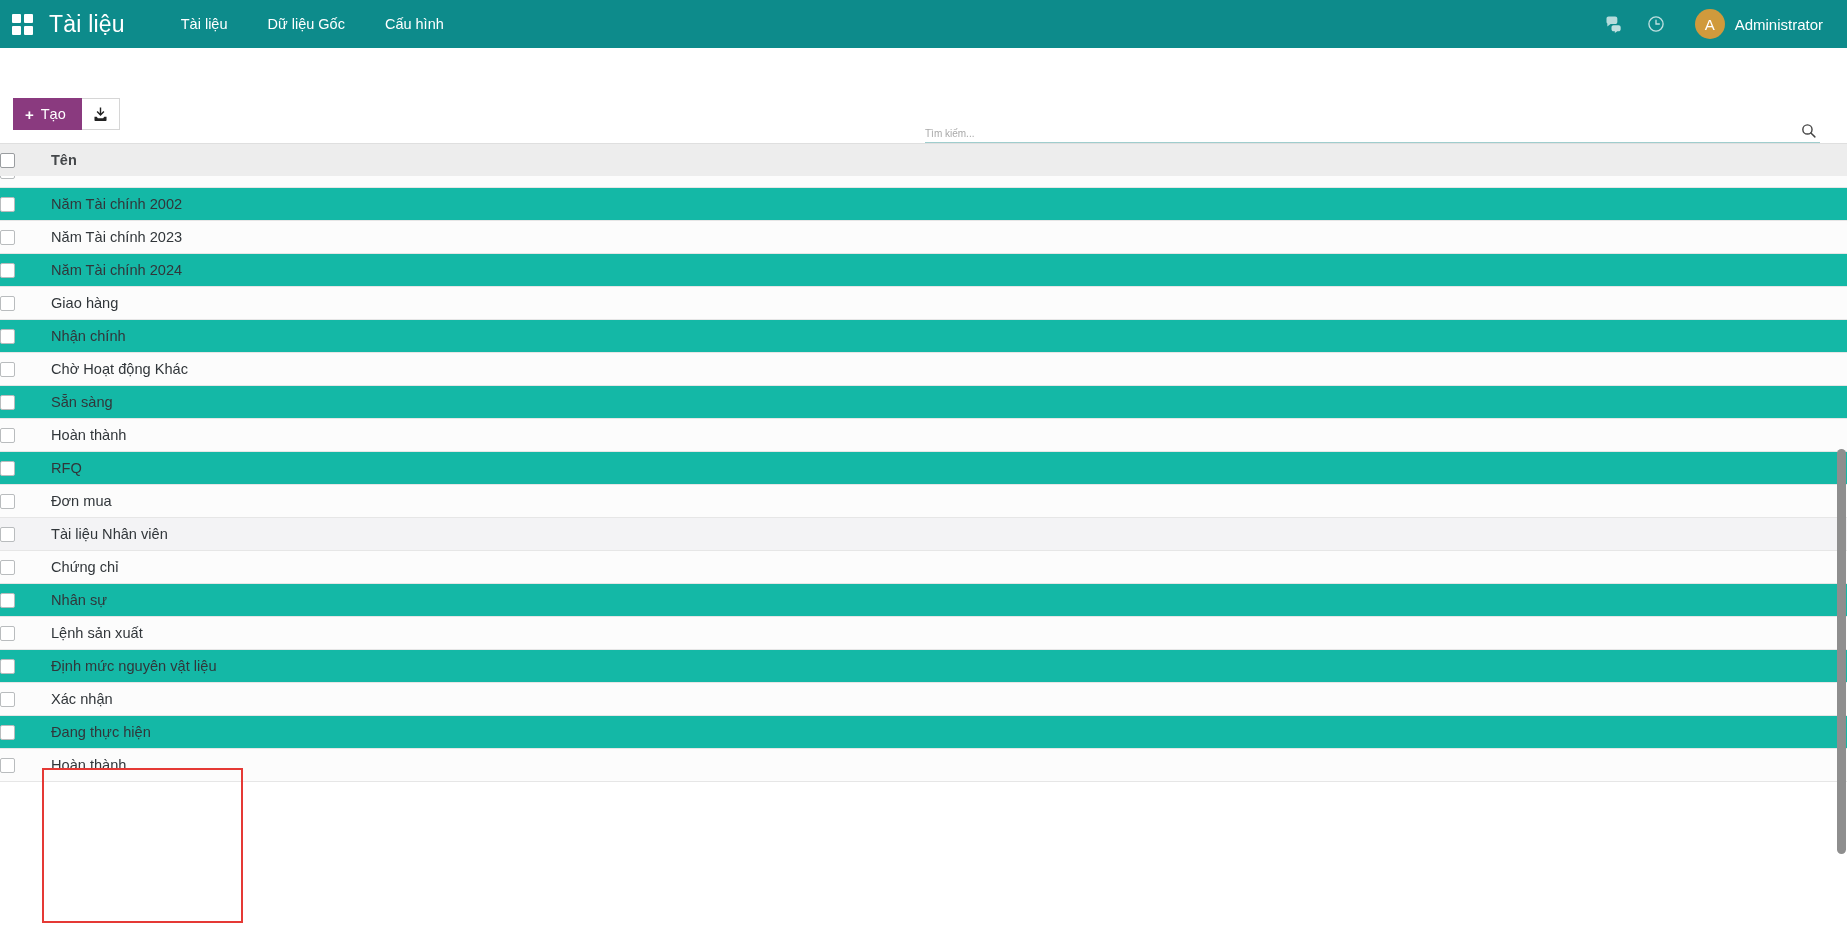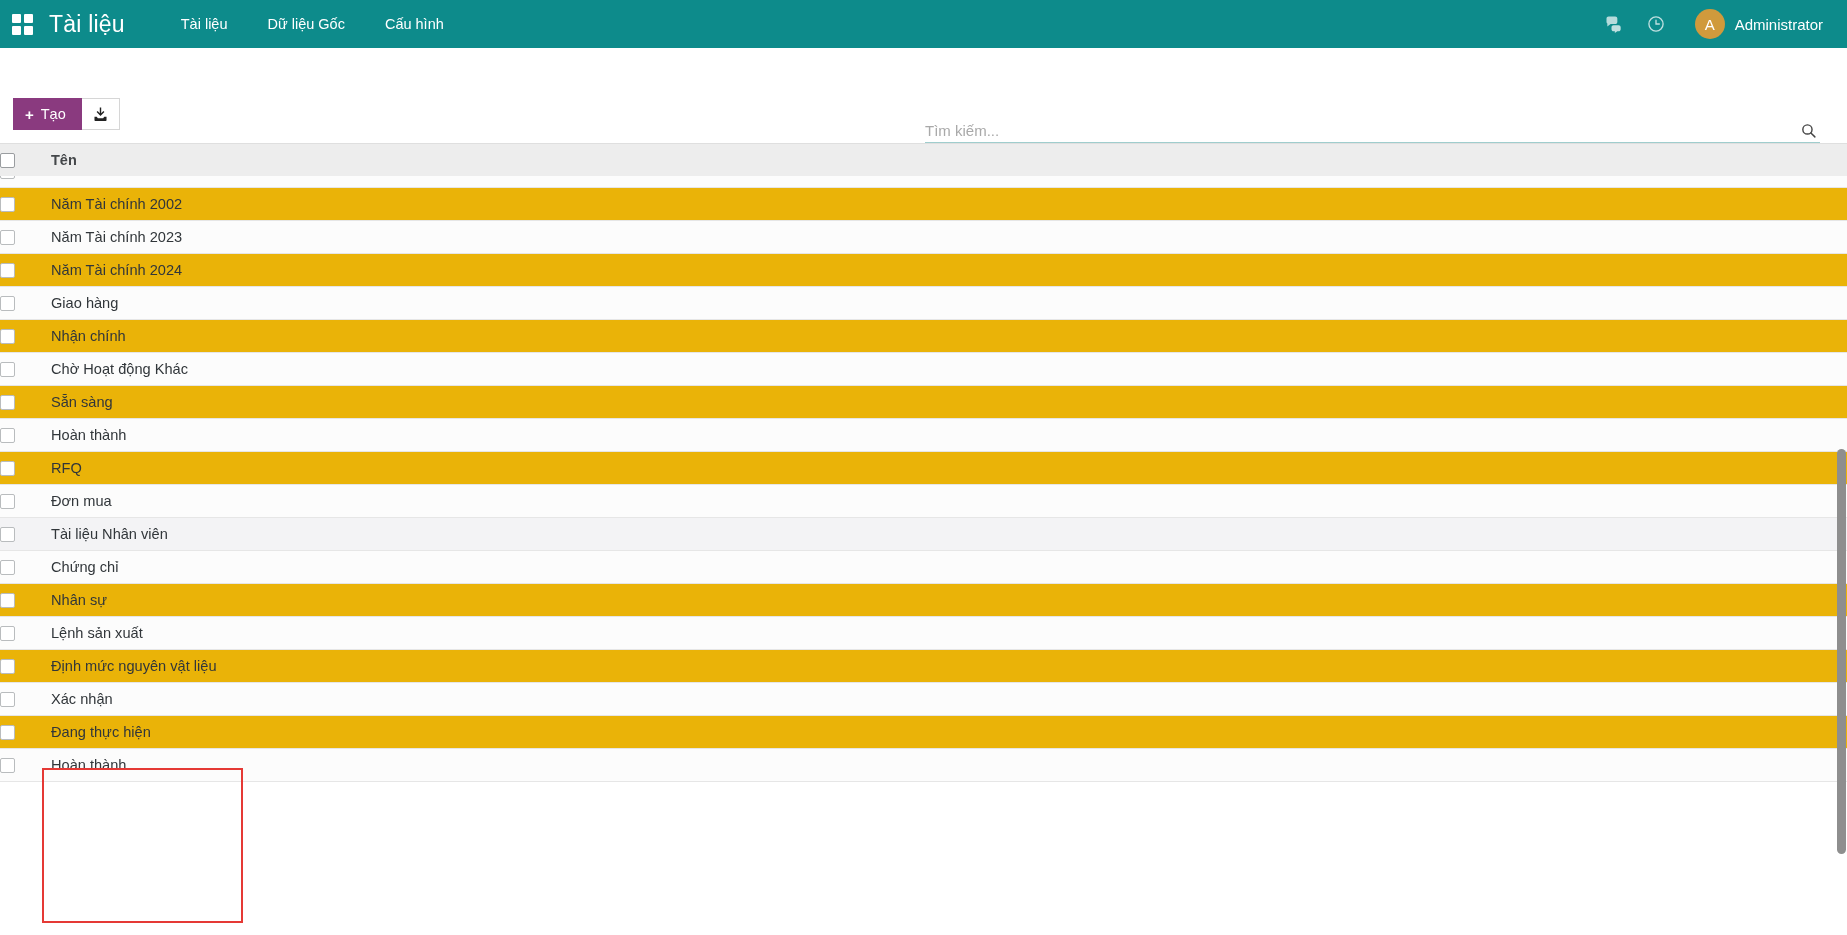--- a/index.html
+++ b/index.html
@@ -127,21 +127,21 @@
   .search-box {
     display: flex;
     align-items: flex-end;
     border-bottom: 1px solid #9fcdcd;
     height: 27px;
   }
   .search-input {
     flex: 1;
     border: none;
     outline: none;
-    font-size: 15px;
+    font-size: 10px;
     font-family: inherit;
     color: #737373;
     background: transparent;
     padding: 0 0 3px 0;
     margin-top: 18px;
   }
   .search-input::placeholder { color: #a9a9a9; }
   .search-icon-btn {
     width: 24px; height: 24px;
     display: flex; align-items: center; justify-content: center;
@@ -213,21 +213,21 @@
   table.list tbody tr { height: 33px; }
   table.list tbody td {
     border-bottom: 1px solid #e6e6e6;
     font-size: 14.6px;
     color: #31363a;
     padding: 0;
     vertical-align: middle;
     white-space: nowrap;
   }
   tr.odd td { background: #fcfcfc; }
-  tr.even td { background: #eab308; }
+  tr.even td { background: #14b8a6; }
   tr.hovered td { background: #f3f3f5; }
   .cb {
     width: 15px; height: 15px;
     border: 1px solid #b9bcbe;
     background: #fff;
     display: inline-block;
     border-radius: 2px;
     cursor: pointer;
     vertical-align: middle;
   }

